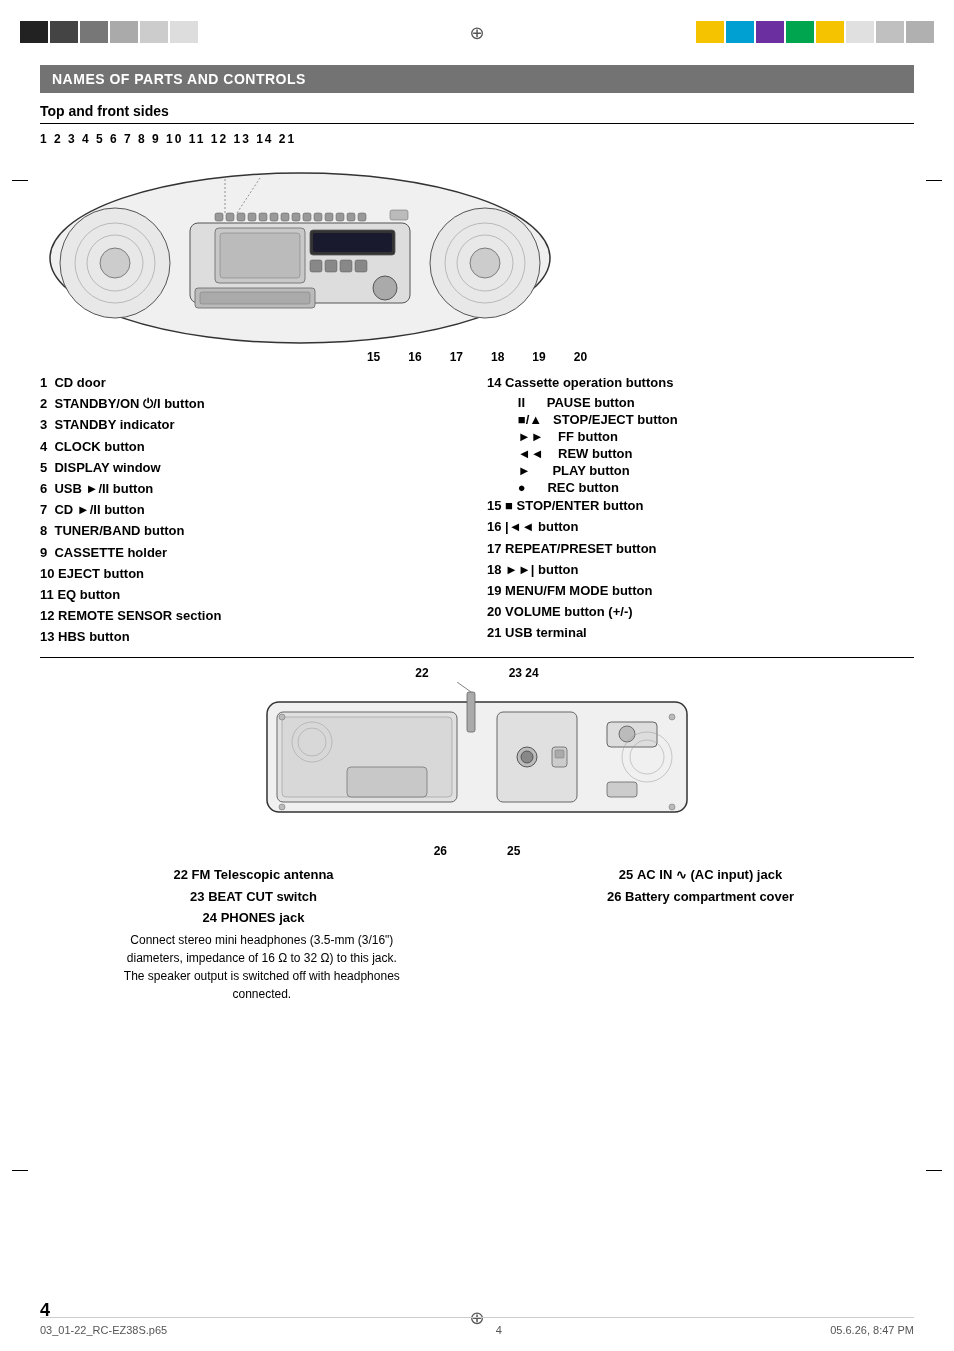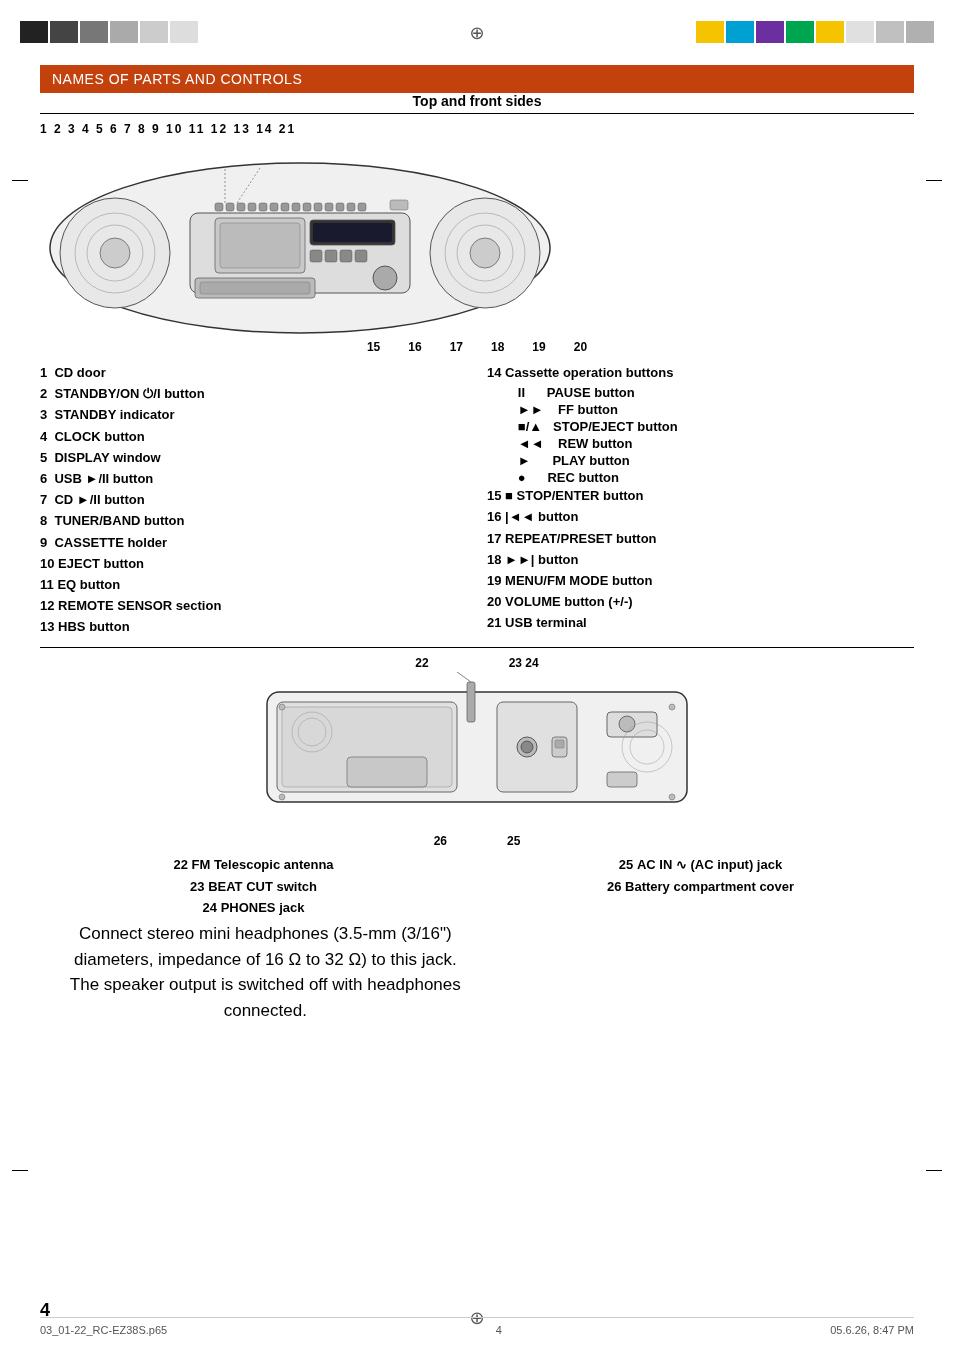--- a/index.html
+++ b/index.html
@@ -43,35 +43,35 @@
     .main-content {
       position: absolute;
       top: 65px;
       left: 40px;
       right: 40px;
       bottom: 60px;
     }
 
     
     .section-header {
-      background: #c2410c;
+      background: #737373;
       color: #fff;
       padding: 6px 12px;
       font-size: 14px;
-      font-weight: normal;
+      font-weight: bold;
       letter-spacing: 0.5px;
+      margin-bottom: 10px;
     }
 
     .subsection-title {
       font-size: 14px;
       font-weight: bold;
       margin-bottom: 8px;
       border-bottom: 1px solid #000;
       padding-bottom: 4px;
-      text-align: center;
     }
 
     
     .diagram-container {
       width: 100%;
       display: flex;
       flex-direction: column;
       margin-bottom: 8px;
     }
 
@@ -190,21 +190,21 @@
       right: 40px;
       display: flex;
       justify-content: space-between;
       font-size: 11px;
       color: #555;
       border-top: 1px solid #ccc;
       padding-top: 6px;
     }
 
     .description-note {
-      font-size: 17px;
+      font-size: 12px;
       line-height: 1.5;
       margin-top: 4px;
     }
   </style>
 </head>
 <body>
 
 <div class="top-color-bar">
   <div class="color-bar-left">
     <div class="color-swatch" style="background:#222"></div>
@@ -320,22 +320,22 @@
       <div class="parts-item"><span class="num">9</span>&nbsp;&nbsp;<span class="label">CASSETTE holder</span></div>
       <div class="parts-item"><span class="num">10</span>&nbsp;<span class="label">EJECT button</span></div>
       <div class="parts-item"><span class="num">11</span>&nbsp;<span class="label">EQ button</span></div>
       <div class="parts-item"><span class="num">12</span>&nbsp;<span class="label">REMOTE SENSOR section</span></div>
       <div class="parts-item"><span class="num">13</span>&nbsp;<span class="label">HBS button</span></div>
     </div>
     <div class="parts-col">
       <div class="parts-item"><span class="num">14</span>&nbsp;<span class="label">Cassette operation buttons</span></div>
       <div class="sub-items">
         <div class="sub-item">&nbsp;&nbsp;&nbsp;<strong>II</strong>&nbsp;&nbsp;&nbsp;&nbsp;&nbsp;&nbsp;<span class="label">PAUSE button</span></div>
+        <div class="sub-item">&nbsp;&nbsp;&nbsp;<strong>■/▲</strong>&nbsp;&nbsp;&nbsp;<span class="label">STOP/EJECT button</span></div>
         <div class="sub-item">&nbsp;&nbsp;&nbsp;<strong>►►</strong>&nbsp;&nbsp;&nbsp;&nbsp;<span class="label">FF button</span></div>
-        <div class="sub-item">&nbsp;&nbsp;&nbsp;<strong>■/▲</strong>&nbsp;&nbsp;&nbsp;<span class="label">STOP/EJECT button</span></div>
         <div class="sub-item">&nbsp;&nbsp;&nbsp;<strong>◄◄</strong>&nbsp;&nbsp;&nbsp;&nbsp;<span class="label">REW button</span></div>
         <div class="sub-item">&nbsp;&nbsp;&nbsp;<strong>►</strong>&nbsp;&nbsp;&nbsp;&nbsp;&nbsp;&nbsp;<span class="label">PLAY button</span></div>
         <div class="sub-item">&nbsp;&nbsp;&nbsp;<strong>●</strong>&nbsp;&nbsp;&nbsp;&nbsp;&nbsp;&nbsp;<span class="label">REC button</span></div>
       </div>
       <div class="parts-item"><span class="num">15</span>&nbsp;<span class="label">■ STOP/ENTER button</span></div>
       <div class="parts-item"><span class="num">16</span>&nbsp;<span class="label">|◄◄ button</span></div>
       <div class="parts-item"><span class="num">17</span>&nbsp;<span class="label">REPEAT/PRESET button</span></div>
       <div class="parts-item"><span class="num">18</span>&nbsp;<span class="label">►►| button</span></div>
       <div class="parts-item"><span class="num">19</span>&nbsp;<span class="label">MENU/FM MODE button</span></div>
       <div class="parts-item"><span class="num">20</span>&nbsp;<span class="label">VOLUME button (+/-)</span></div>

